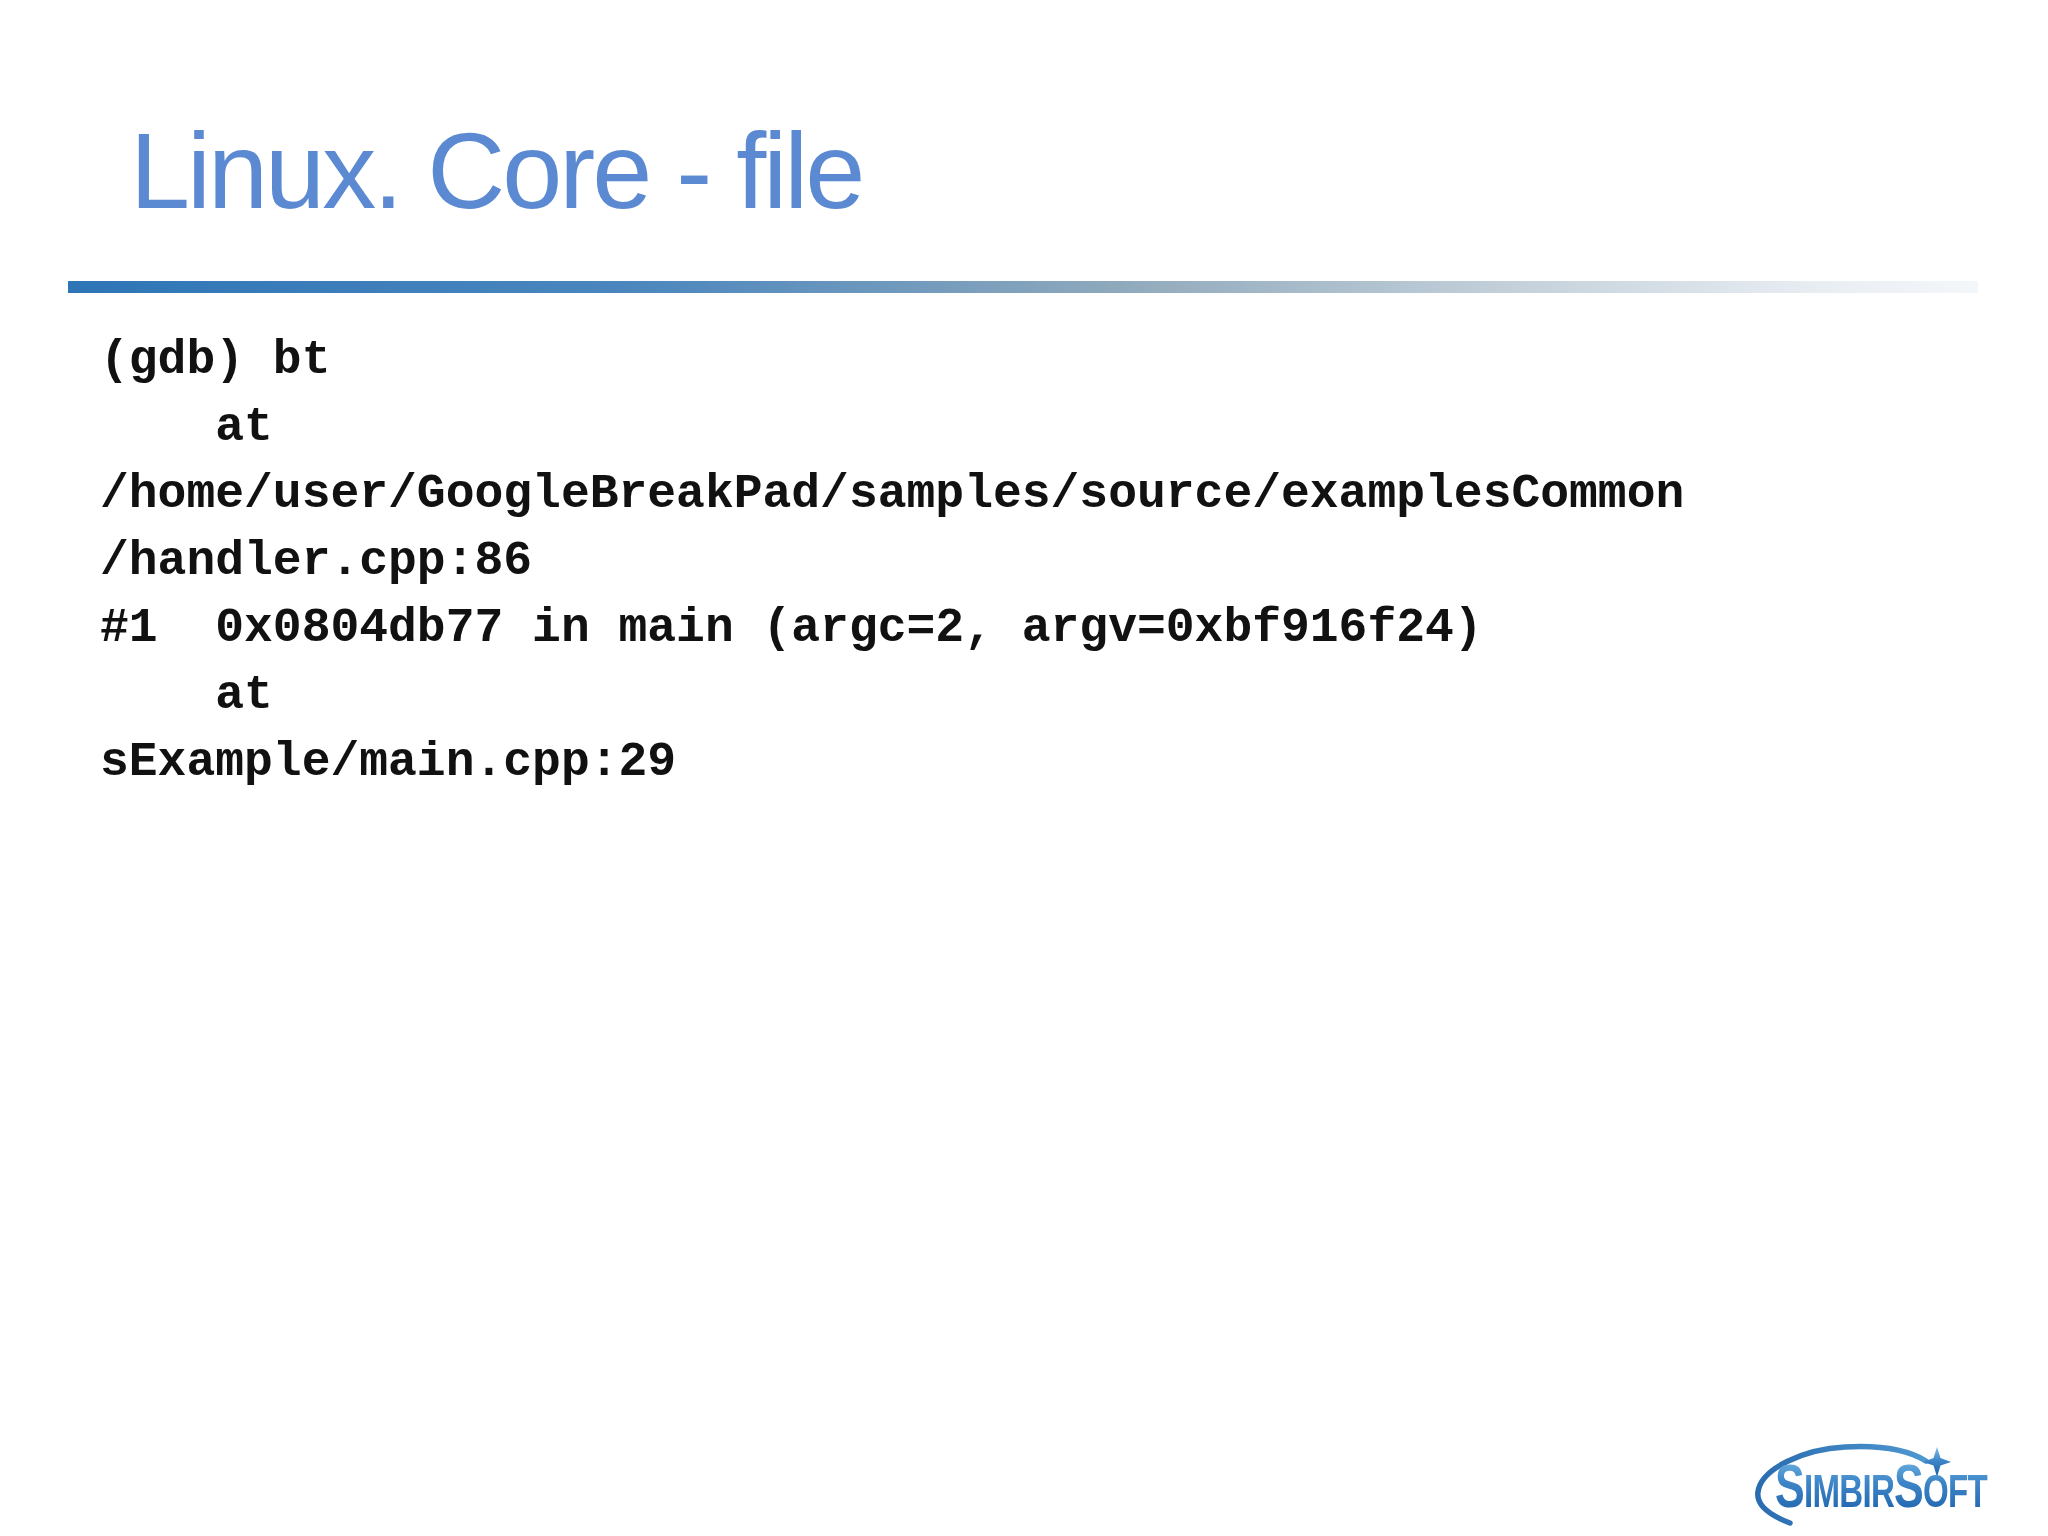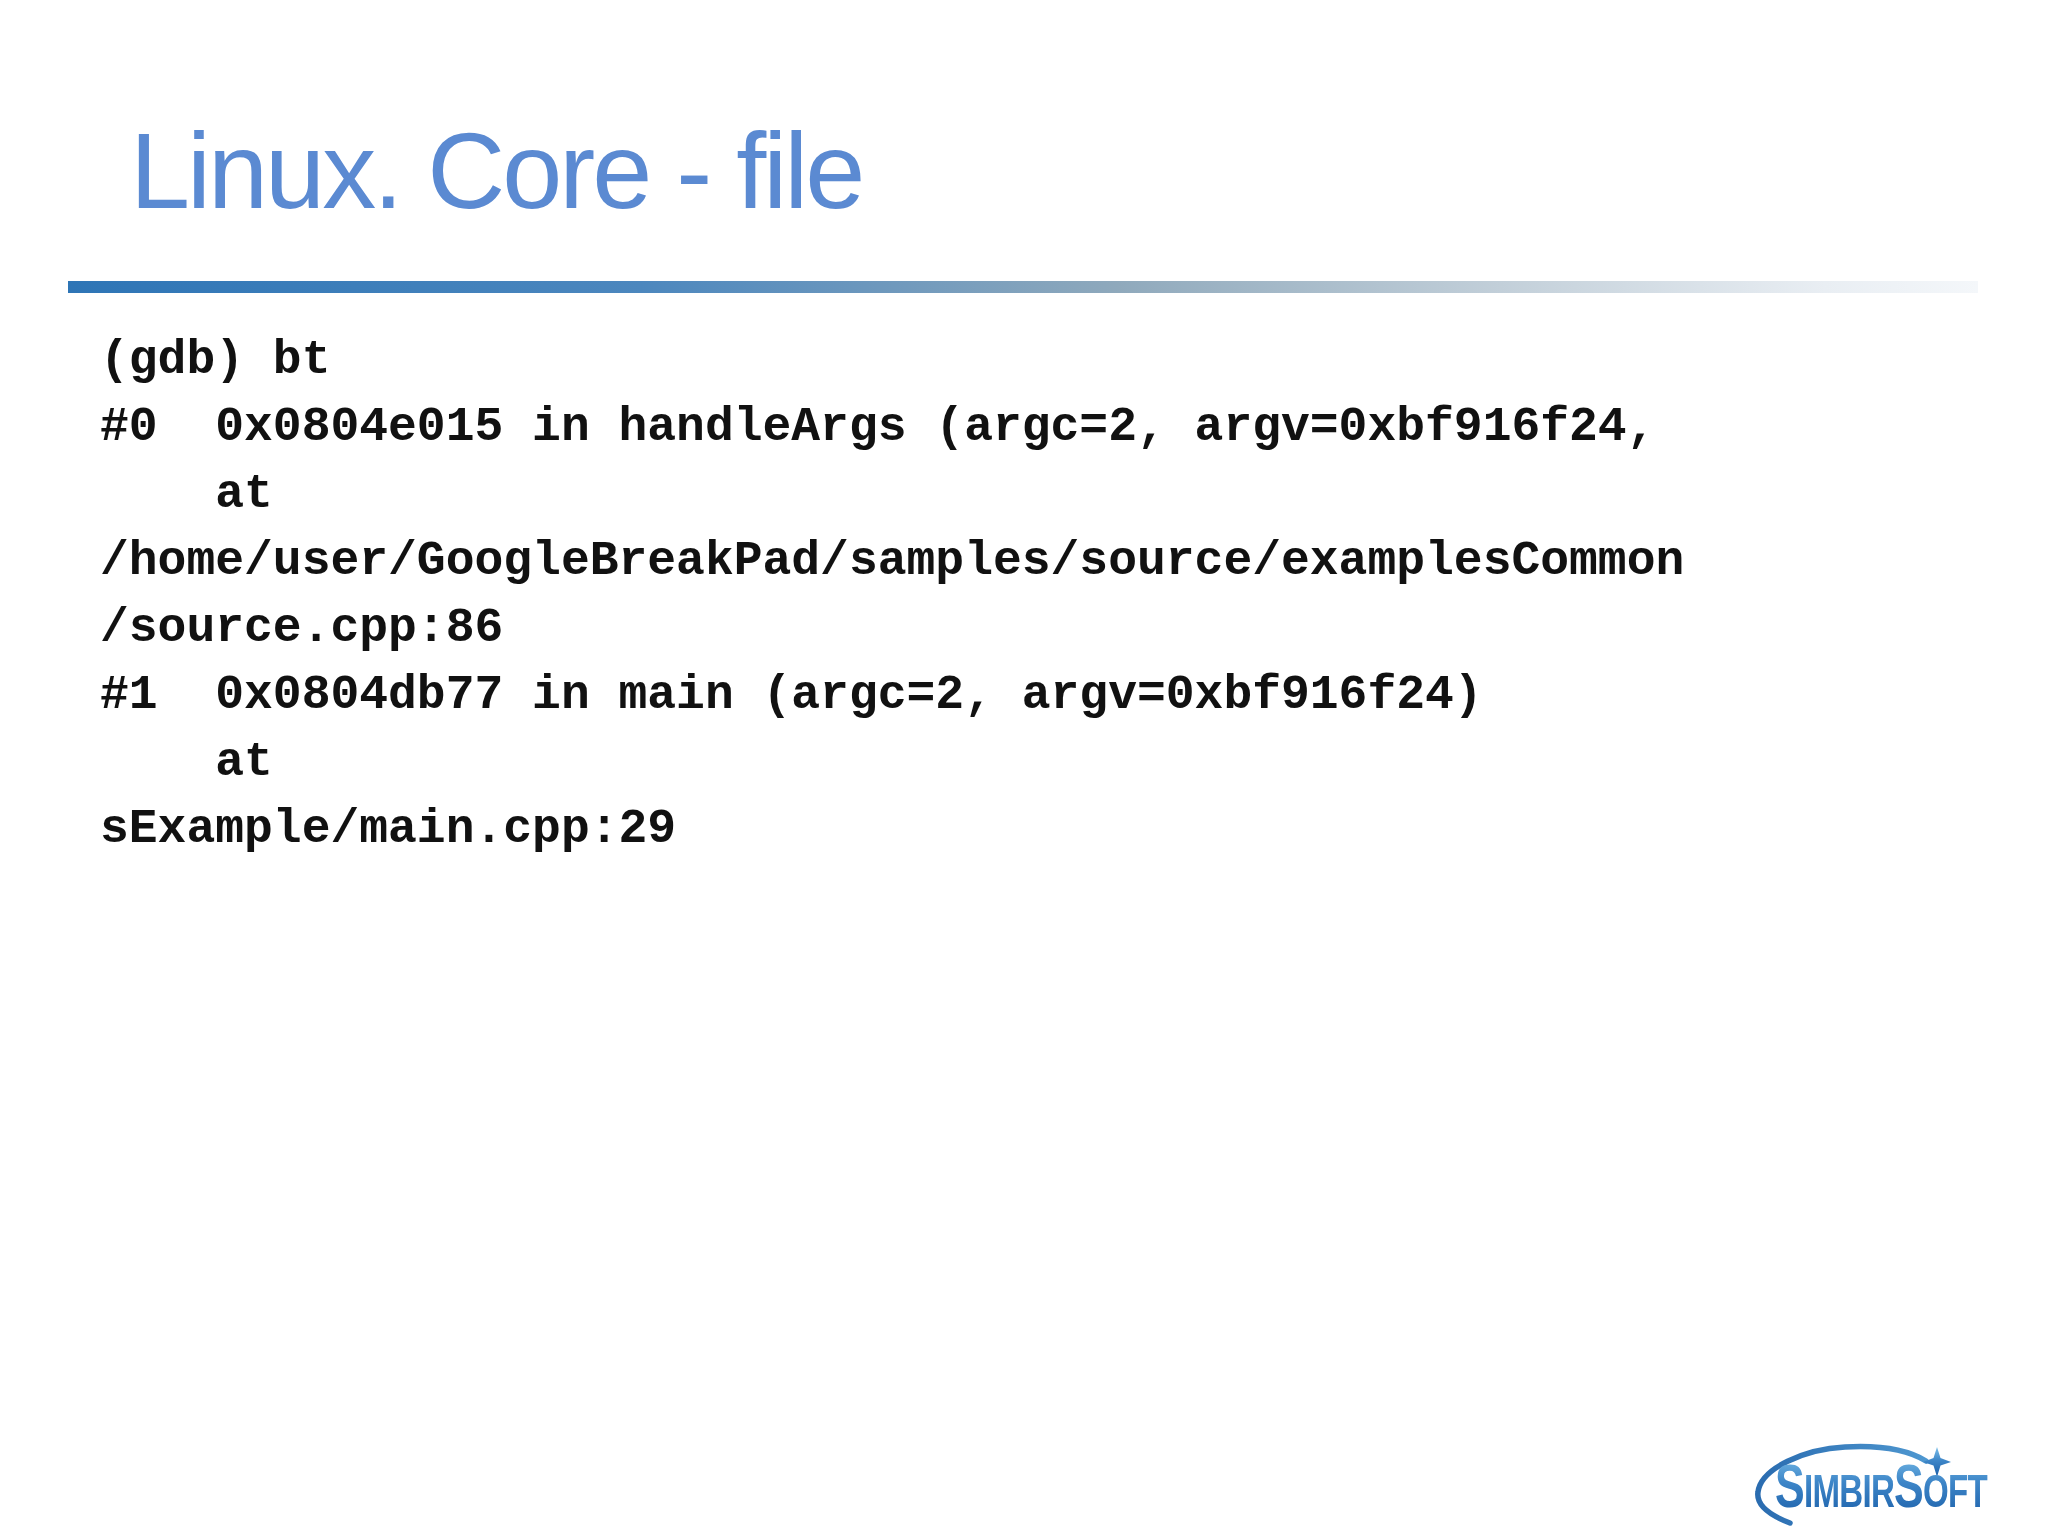--- a/index.html
+++ b/index.html
@@ -62,24 +62,23 @@
 <body>
 
 <div id="slide">
 
   <h1 id="title">Linux. Core - file</h1>
 
   <div id="rule"></div>
 
   <div id="terminal">
       <div class="tline">(gdb) bt</div>
-      <div class="tline">#0  0x0804e015 in handleArgs (argc=2, argv=0xbf916f24,</div>
       <div class="tline">    at</div>
       <div class="tline">/home/user/GoogleBreakPad/samples/source/examplesCommon</div>
-      <div class="tline">/source.cpp:86</div>
+      <div class="tline">/handler.cpp:86</div>
       <div class="tline">#1  0x0804db77 in main (argc=2, argv=0xbf916f24)</div>
       <div class="tline">    at</div>
       <div class="tline">sExample/main.cpp:29</div>
     </div>
 
   <svg id="logo" viewBox="0 0 260 110" xmlns="http://www.w3.org/2000/svg">
     <defs>
       <linearGradient id="lgrad" x1="0" y1="0" x2="0" y2="1">
         <stop offset="0" stop-color="#7CC0EA"></stop>
         <stop offset="0.45" stop-color="#3E86C8"></stop>

